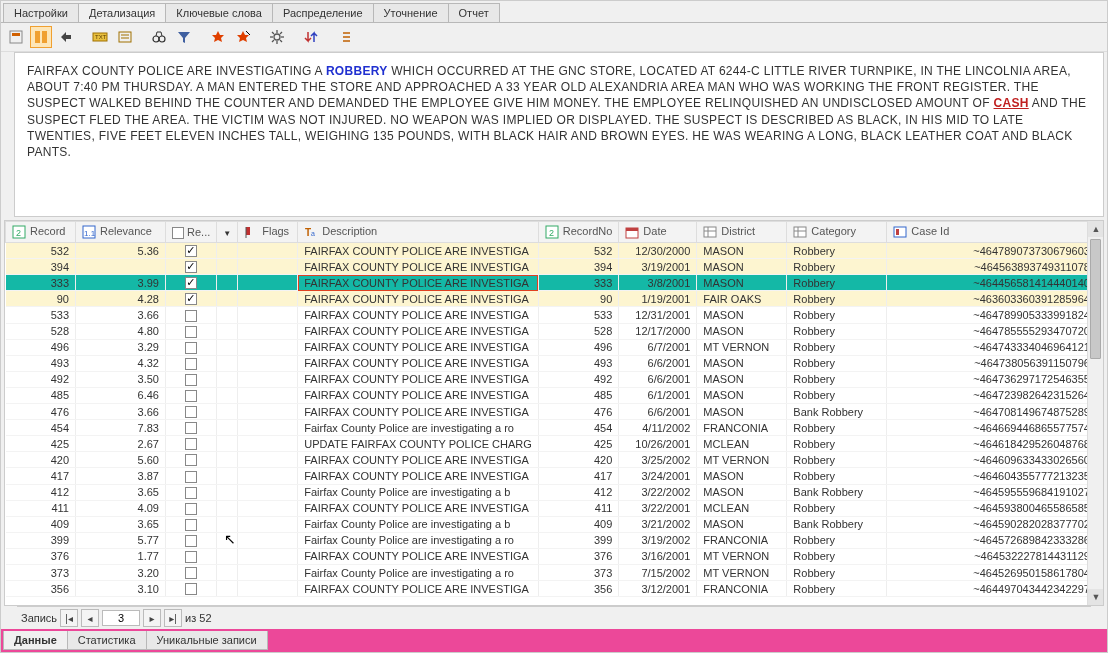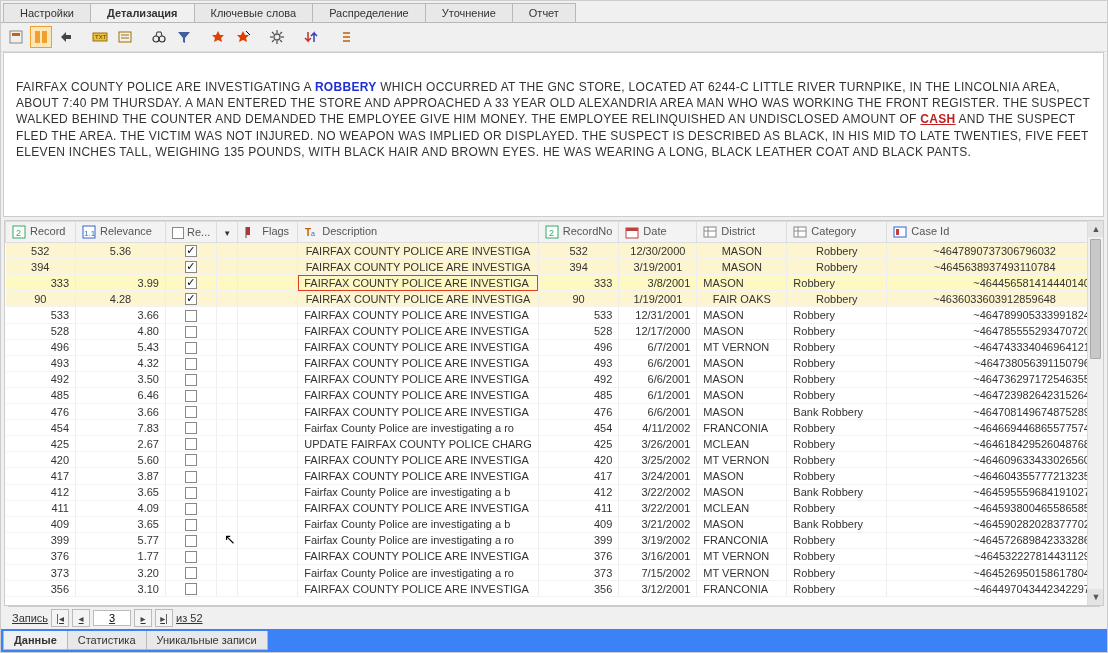--- a/index.html
+++ b/index.html
@@ -20,31 +20,31 @@
     overflow: hidden;
     position: relative;
   }
   
   .top-tabs {
     display: flex;
     background: #f0f0f0;
     padding: 2px 2px 0 2px;
   }
   .top-tab {
-    padding: 3px 16px;
+    padding: 3px 10px;
     border: 1px solid #b8b8b8;
     background: #e8e8e8;
     cursor: pointer;
     border-bottom: none;
     margin-right: -1px;
     font-size: 11px;
   }
   .top-tab.active {
     background: #f0f0f0;
-    font-weight: bold;
+    font-weight: normal;
     position: relative;
     z-index: 2;
   }
   
   .toolbar {
     display: flex;
     align-items: center;
     padding: 3px 4px;
     border-top: 1px solid #b8b8b8;
     border-bottom: 1px solid #ddd;
@@ -61,22 +61,22 @@
     cursor: pointer;
     font-size: 12px;
   }
   .tbtn.sel { border:1px solid #f0a030; background:#fde6b8; }
   .tsep { width: 6px; }
   .toolbar svg { width:16px; height:16px; }
   
   .detail-pane {
     background: #fff;
     border: 1px solid #ccc;
-    margin: 0 3px 3px 2px;
-    padding: 26px 12px;
+    margin: 0 3px 3px 13px;
+    padding: 10px 12px;
     height: 165px;
     overflow: auto;
     font-size: 12px;
     line-height: 1.35;
     font-family: Verdana, Arial, sans-serif;
     letter-spacing: 0.3px;
   }
   .detail-pane .kw1 { color:#2030d0; font-weight:bold; }
   .detail-pane .kw2 { color:#c02020; font-weight:bold; text-decoration:underline; }
   
@@ -113,56 +113,55 @@
   table.grid th .hicon { display:inline-block; width:14px;height:14px;vertical-align:middle;margin-right:4px; }
   table.grid td {
     border-right: 1px solid #eee;
     border-bottom: 1px solid #f3f3f3;
     padding: 1px 6px;
     white-space: nowrap;
     overflow: hidden;
     text-overflow: ellipsis;
     height: 16px;
   }
-  tr.yellow td { background: #fdf5d0; text-align: center; }
-  tr.sel td { background: #fef9c3; margin-left: 45px; }
+  tr.yellow td { background: #fdf5d0; }
+  tr.sel td { background: #14b8a6; margin-left: 45px; }
   td.num { text-align: right; }
   td.chk { text-align: center; }
   td.case { text-align: right; }
   td.desc-sel { outline:1px solid #e04020; outline-offset:-1px; }
   .vscroll {
     position:absolute; right:0; top:0; bottom:0; width:16px;
     background:#f0f0f0; border-left:1px solid #ddd;
   }
   .vscroll .up, .vscroll .dn {
     position:absolute; left:0; width:16px; height:16px;
     background:#e4e4e4; display:flex;align-items:center;justify-content:center;
     font-size:9px;color:#555;cursor:pointer;
   }
   .vscroll .up{top:0;} .vscroll .dn{bottom:0;}
   .vscroll .thumb{position:absolute;left:2px;right:2px;top:18px;height:120px;background:#c8c8c8;border:1px solid #aaa;border-radius:1px;}
   
   .recnav {
     display:flex; align-items:center; gap:3px;
     background:#f0f0f0; border-top:1px solid #ccc;
     padding:2px 4px; font-size:11px;
-    margin:0 7px;
-    text-decoration:underline;
+    margin:0 16px;
   }
   .recnav .navbtn {
     width:18px;height:18px;border:1px solid #bbb;background:#f4f4f4;
     display:inline-flex;align-items:center;justify-content:center;cursor:pointer;
     font-size:10px;color:#444;
   }
   .recnav input {
     width:38px;height:16px;text-align:center;border:1px solid #bbb;font-size:11px;
   }
   
   .bot-tabs {
-    display:flex; padding:2px 2px 2px 2px; background:#3b82f6;
+    display:flex; padding:2px 2px 2px 2px; background:#ec4899;
   }
   .bot-tab {
     padding:3px 10px;border:1px solid #b8b8b8;background:#e8e8e8;
     margin-right:-1px;cursor:pointer;font-size:11px;border-top:none;
   }
   .bot-tab.active{background:#f0f0f0;font-weight:bold;}
   .checkbox {
     display:inline-block;width:12px;height:12px;border:1px solid #888;background:#fff;
     position:relative;vertical-align:middle;
   }
@@ -424,21 +423,21 @@
               <td></td>
               <td class="">FAIRFAX COUNTY POLICE ARE INVESTIGA</td>
               <td class="num">528</td>
               <td class="num">12/17/2000</td>
               <td>MASON</td>
               <td>Robbery</td>
               <td class="case">~4647855552934707200</td>
             </tr>
             <tr>
               <td class="num">496</td>
-              <td class="num">5.43</td>
+              <td class="num">3.29</td>
               <td class="chk"><span class="checkbox"></span></td>
               <td></td>
               <td></td>
               <td class="">FAIRFAX COUNTY POLICE ARE INVESTIGA</td>
               <td class="num">496</td>
               <td class="num">6/7/2001</td>
               <td>MT VERNON</td>
               <td>Robbery</td>
               <td class="case">~4647433340469641216</td>
             </tr>
@@ -508,21 +507,21 @@
               <td class="case">~4646694468655775744</td>
             </tr>
             <tr>
               <td class="num">425</td>
               <td class="num">2.67</td>
               <td class="chk"><span class="checkbox"></span></td>
               <td></td>
               <td></td>
               <td class="">UPDATE FAIRFAX COUNTY POLICE CHARG</td>
               <td class="num">425</td>
-              <td class="num">3/26/2001</td>
+              <td class="num">10/26/2001</td>
               <td>MCLEAN</td>
               <td>Robbery</td>
               <td class="case">~4646184295260487680</td>
             </tr>
             <tr>
               <td class="num">420</td>
               <td class="num">5.60</td>
               <td class="chk"><span class="checkbox"></span></td>
               <td></td>
               <td></td>

